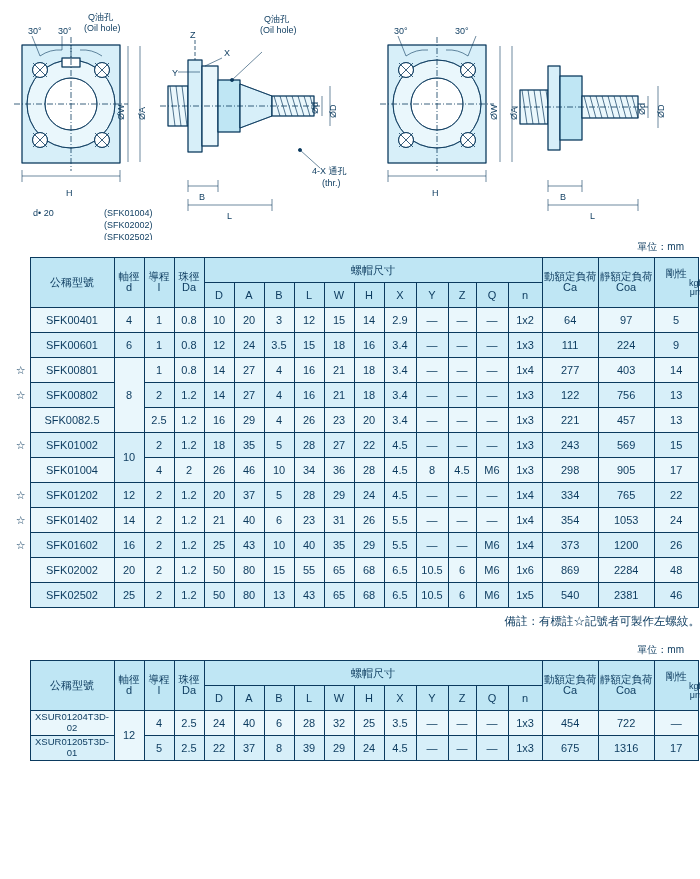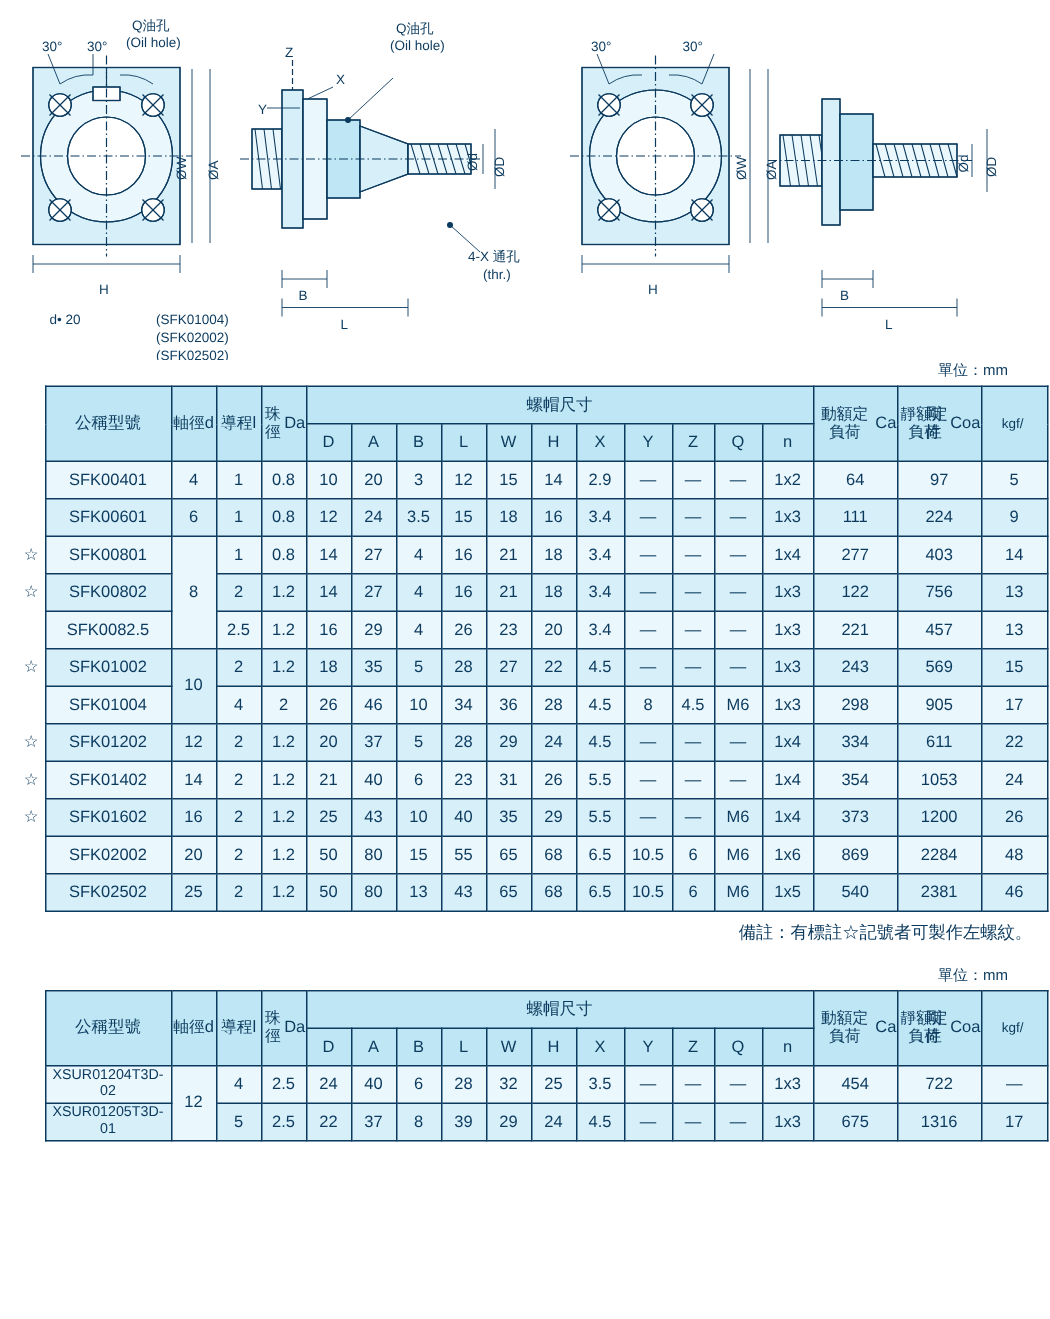--- a/index.html
+++ b/index.html
@@ -17,21 +17,21 @@
   .drawings {
     position:relative;
     width:700px;
     height:240px;
   }
   svg.dwg { position:absolute; top:0; left:0; }
   .unit-line {
     text-align:right;
     font-size:10px;
     color:#0b3a5e;
-    padding-right:28px;
+    padding-right:16px;
     margin:0 0 3px 0;
   }
   
   table.spec {
     border-collapse:collapse;
     width:676px;
     margin:0 12px;
     table-layout:fixed;
   }
   table.spec th, table.spec td {
@@ -52,26 +52,25 @@
   table.spec tbody td { background:#eaf7fc; }
   table.spec tbody tr.alt td { background:#d7eff9; }
   .star-col { width:18px; border:none !important; background:#fff !important; }
   td.star-col, th.star-col { background:#ffffff !important; border:none !important; }
   .star { color:#0b3a5e; font-size:11px; }
   .model { font-size:10.5px; letter-spacing:0; }
   .hdr-sub { font-size:10.5px; }
   .small { font-size:9px;margin-left:40px; }
   .note {
     text-align:right;
-    padding-right:12px;
     font-size:11.5px;
     margin:6px 0 0 0;
     color:#0b3a5e;
   }
-  .vstack { display:flex; flex-direction:row; align-items:center; justify-content:center; line-height:1.05; }
+  .vstack { display:flex; flex-direction:column; align-items:center; justify-content:flex-end; line-height:1.05; }
   .gap { height:14px; }
   .tbl-wrap { position:relative; }
 </style>
 </head>
 <body>
 
 <div class="drawings">
   <svg class="dwg" width="700" height="240" viewBox="0 0 700 240">
     <g fill="none" stroke="#0b3a5e" stroke-width="0.8">
 
@@ -506,21 +505,21 @@
       <td>5</td>
       <td>28</td>
       <td>29</td>
       <td>24</td>
       <td>4.5</td>
       <td>—</td>
       <td>—</td>
       <td>—</td>
       <td>1x4</td>
       <td>334</td>
-      <td>611</td>
+      <td>765</td>
       <td>22</td>
     </tr>
 
     <tr>
       <td class="star-col"><span class="star">☆</span></td>
       <td class="model">SFK01402</td>
       <td>14</td>
       <td>2</td>
       <td>1.2</td>
       <td>21</td>

